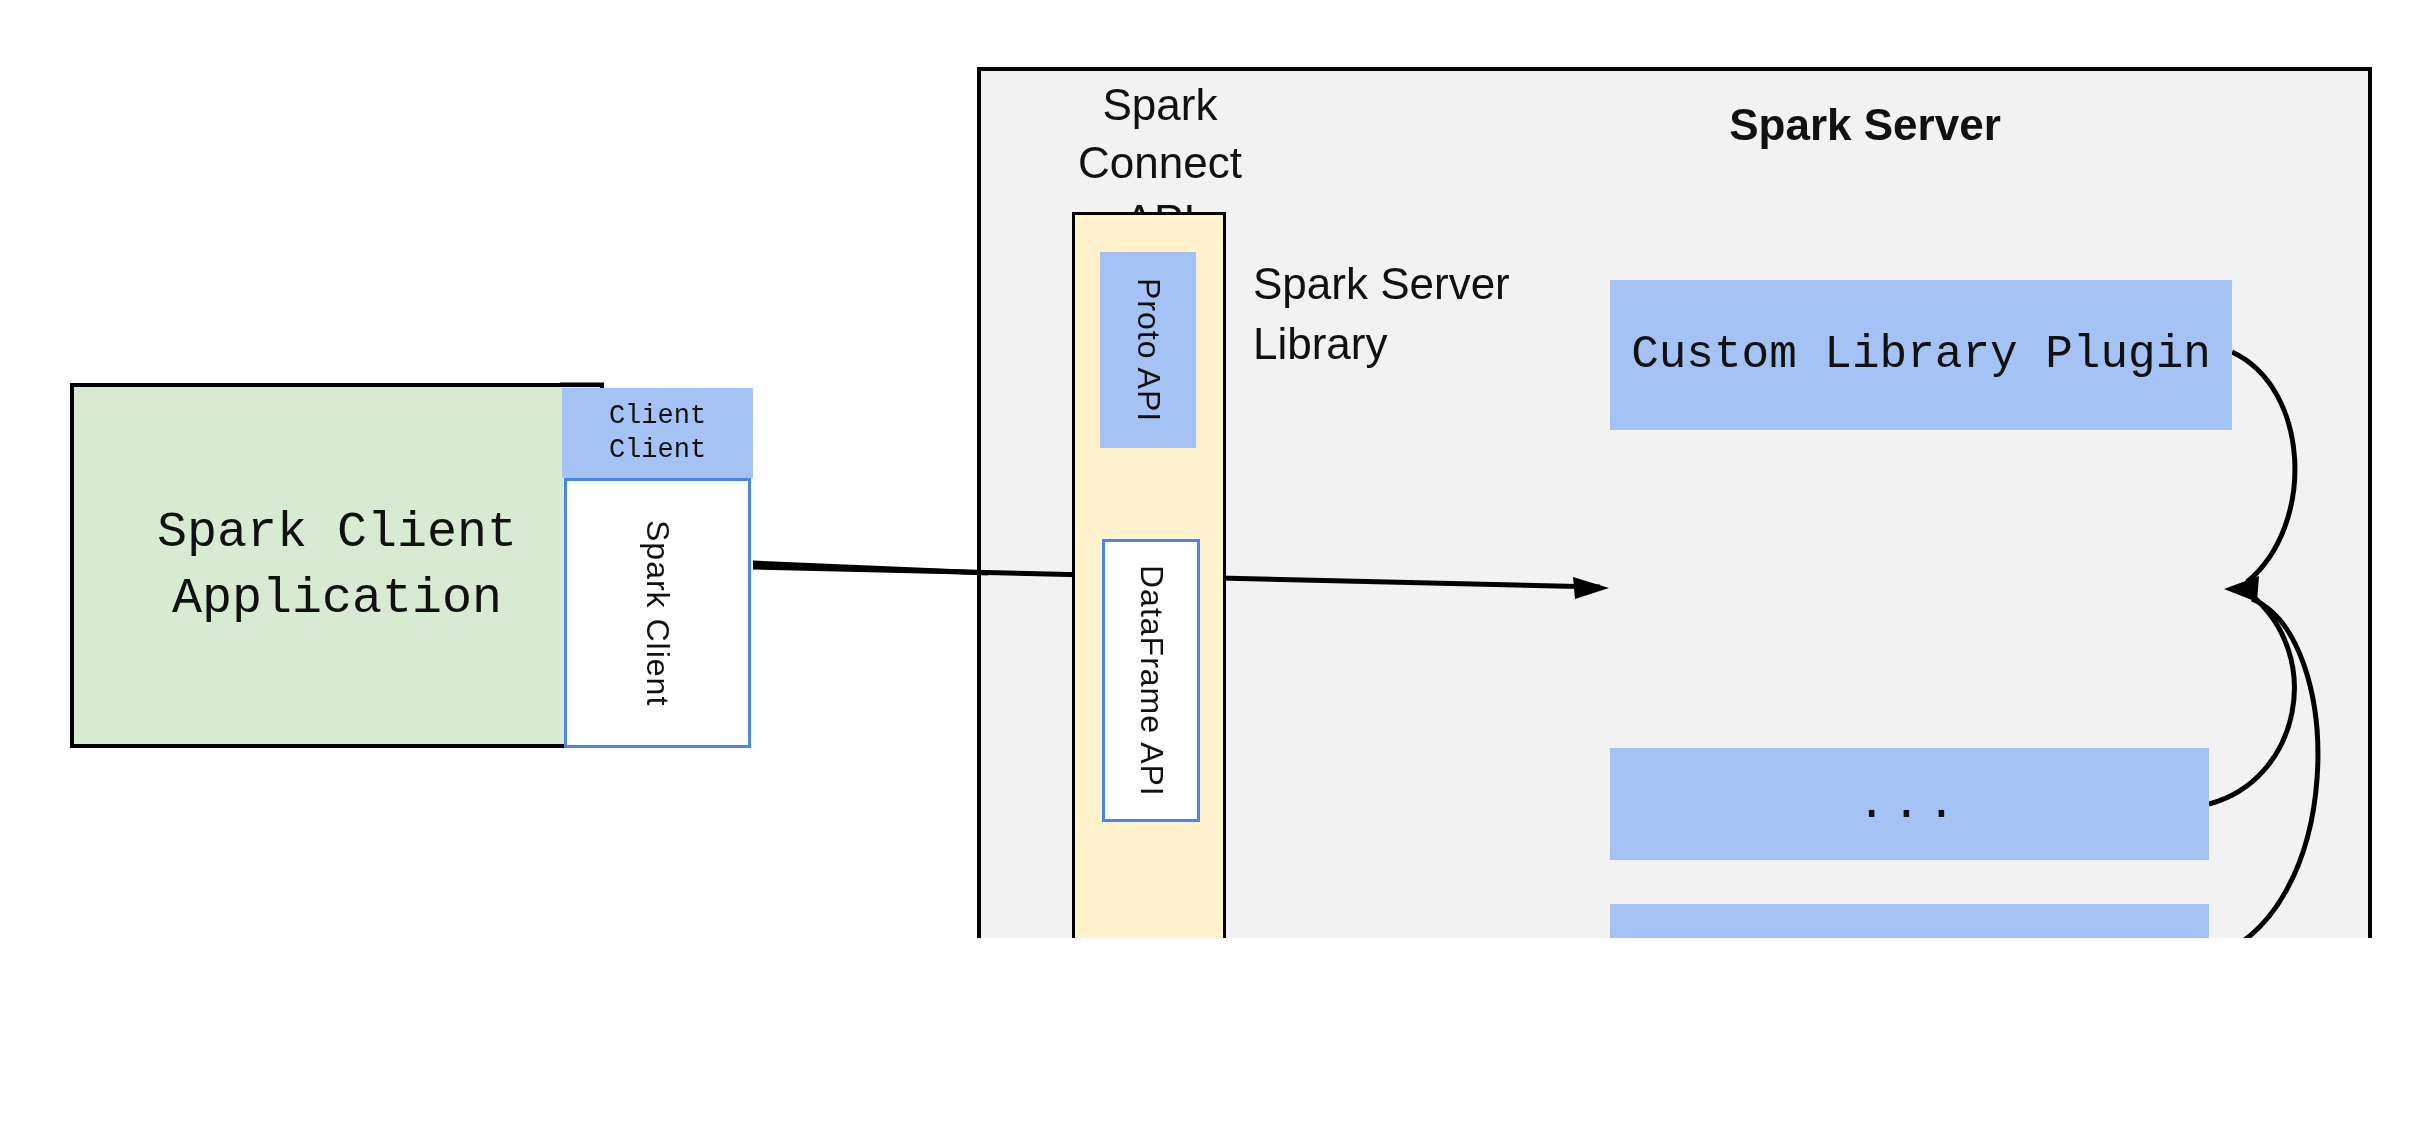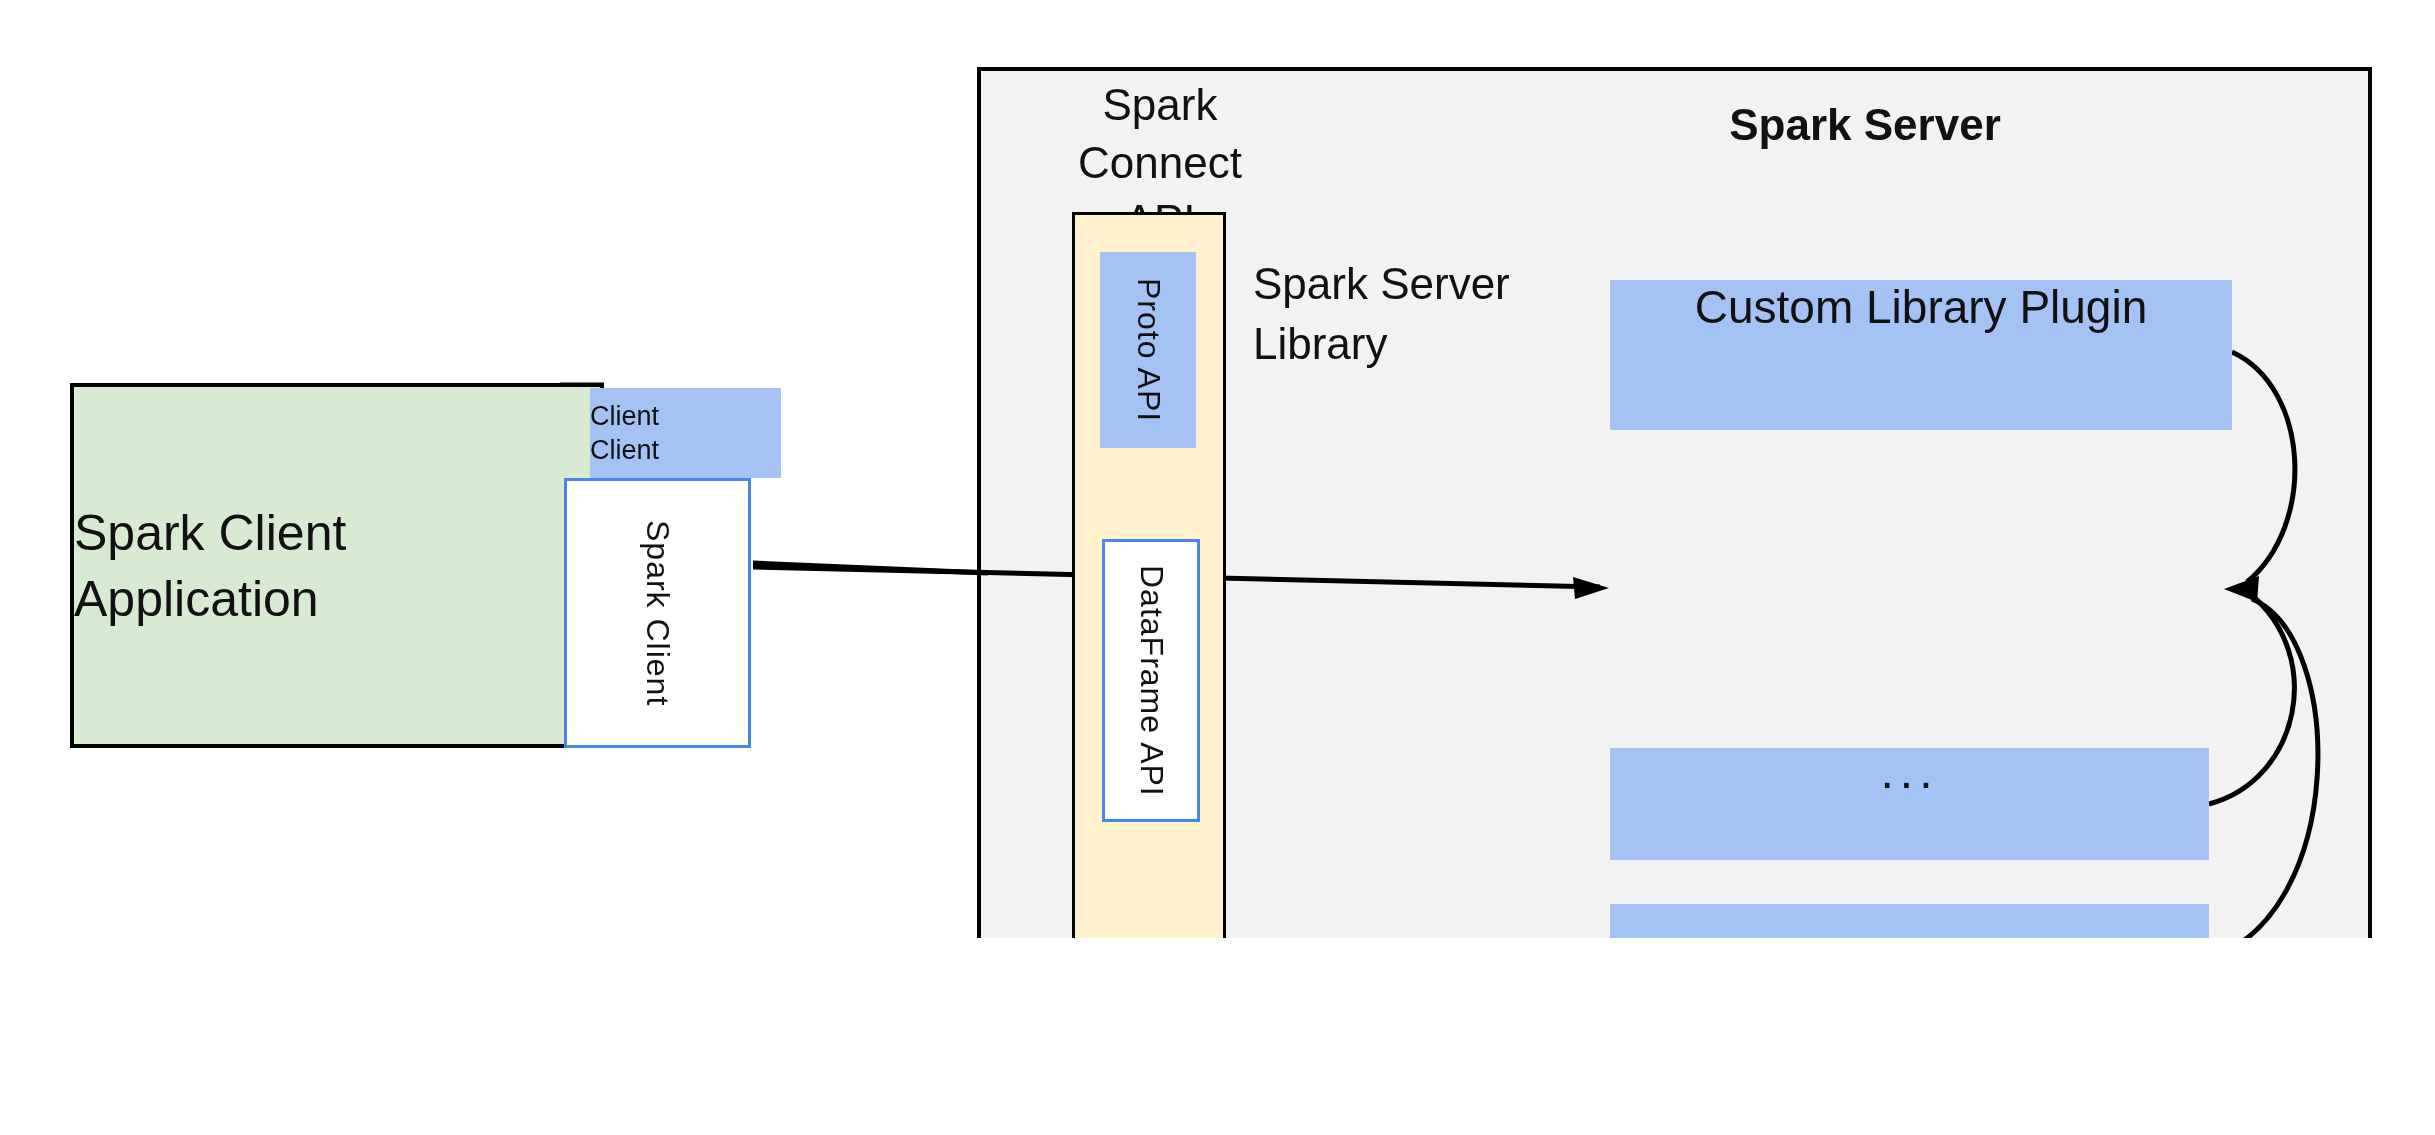--- a/index.html
+++ b/index.html
@@ -6,31 +6,31 @@
     --green:#d9ead3; --blue:#a4c2f4; --blue-border:#4a86e8;
     --yellow:#fff2cc; --gray:#f2f2f2; --line:#000000; --text:#111111; --bg:#ffffff;
   }
   html,body{margin:0;padding:0;background:var(--bg);}
   .canvas{
     position:relative; width:2435px; height:938px; overflow:hidden;
     font-family:"Liberation Sans", sans-serif; color:var(--text); background:var(--bg);
   }
   .abs{position:absolute; box-sizing:border-box;}
   .z0{z-index:0}.z1{z-index:1}.z2{z-index:2}
-  .center{display:flex; align-items:flex-start; justify-content:center; text-align:center;}
+  .center{display:flex; align-items:center; justify-content:center; text-align:center;font-family:Liberation Mono, monospace;}
 
   
   .container{left:977px; top:67px; width:1395px; height:1026px;
     background:var(--gray); border:4px solid var(--line);}
 
   
   .green-box{left:70px; top:383px; width:534px; height:365px;
     background:var(--green); border:4px solid var(--line);}
   .green-label{flex-direction:column; font-size:50px; line-height:66px; width:100%; height:100%;}
-  .client-package{left:590px; top:388px; width:191px; height:90px; background:var(--blue);
+  .client-package{left:562px; top:388px; width:191px; height:90px; background:var(--blue);
     flex-direction:column; font-size:27px; line-height:34px;}
   .spark-client-box{left:564px; top:478px; width:187px; height:270px;
     background:#fff; border:3px solid var(--blue-border);}
 
   
   .vtext{writing-mode:vertical-rl; text-orientation:mixed; letter-spacing:1px;
     font-size:32px; display:flex; align-items:center; justify-content:center;
     width:100%; height:100%;}
 
   

